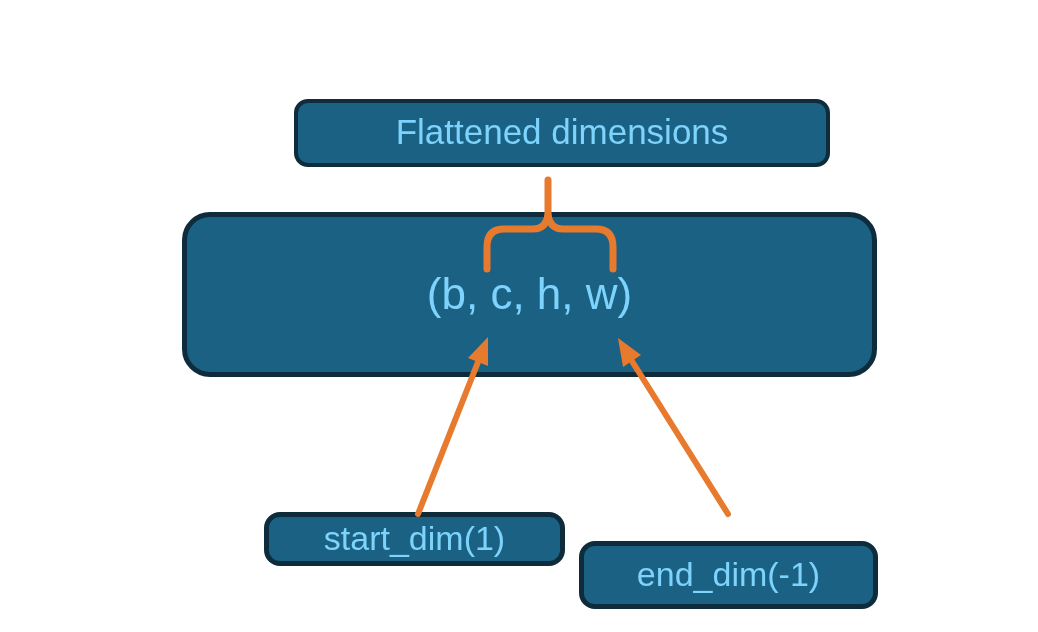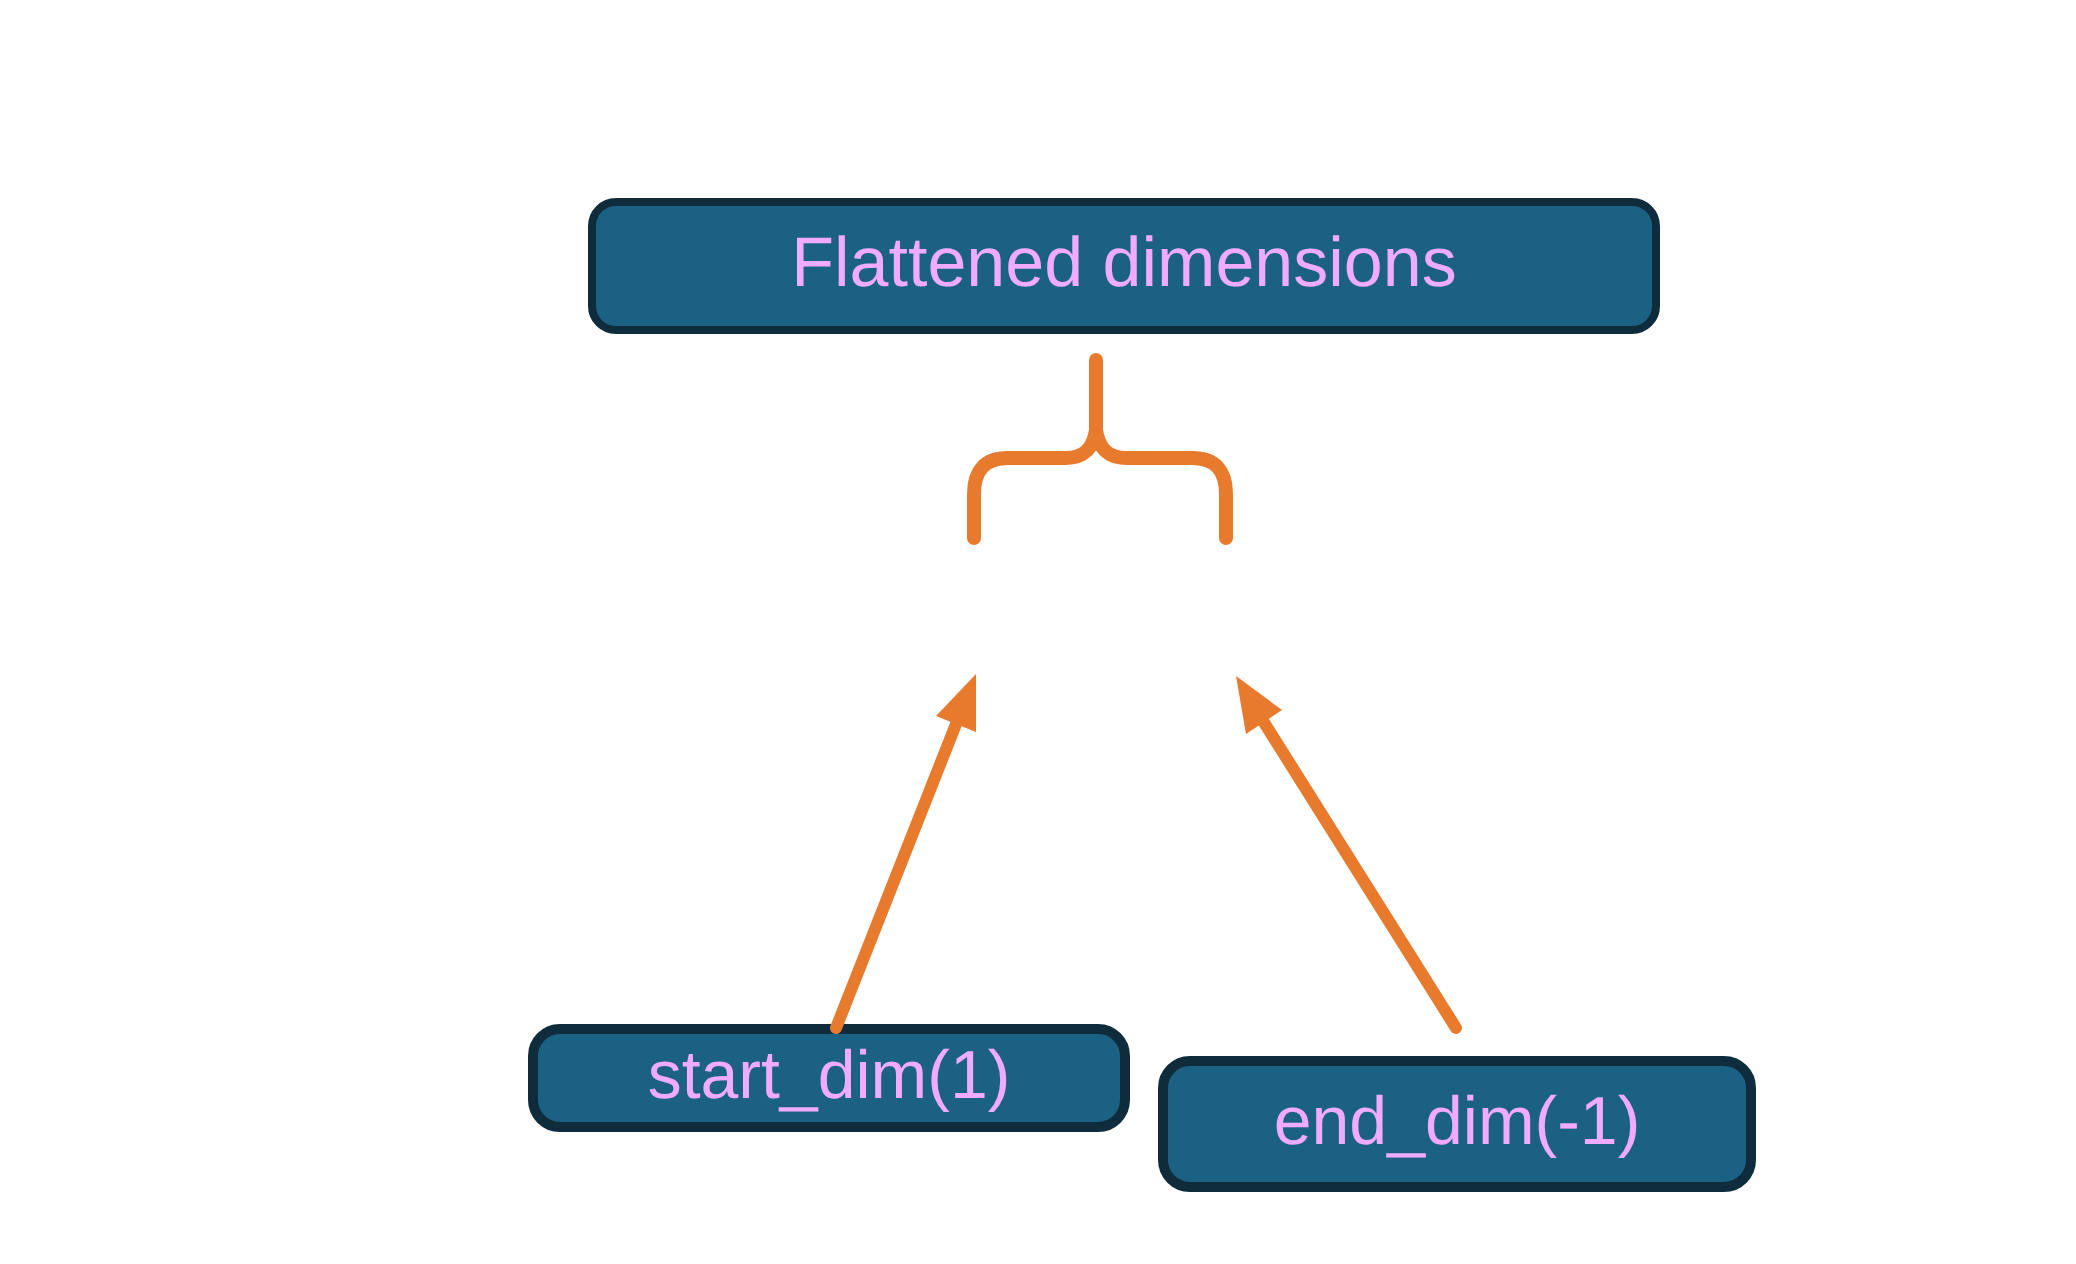--- a/index.html
+++ b/index.html
@@ -16,21 +16,21 @@
     overflow: hidden;
   }
   .node {
     position: absolute;
     box-sizing: border-box;
     background: #1a6183;
     border: 5px solid #0e2c3c;
     display: flex;
     align-items: center;
     justify-content: center;
-    color: #f0abfc;
+    color: #7dd3fc;
   }
   .node-title {
     left: 294px;
     top: 99px;
     width: 536px;
     height: 68px;
     border-width: 4px;
     border-radius: 14px;
     font-size: 35px;
   }
@@ -45,21 +45,21 @@
   .node-start {
     left: 264px;
     top: 512px;
     width: 301px;
     height: 54px;
     border-radius: 16px;
     font-size: 34px;
   }
   .node-end {
     left: 579px;
-    top: 528px;
+    top: 541px;
     width: 299px;
     height: 68px;
     border-radius: 16px;
     font-size: 34px;
   }
   .node .label {
     white-space: nowrap;
     transform: translateY(-1px);
   }
   svg.connector-layer {
@@ -83,20 +83,23 @@
 </style>
 </head>
 <body>
 
 <div class="canvas">
 
   <div class="node node-title">
     <span class="label">Flattened dimensions</span>
   </div>
 
+  <div class="node node-tensor">
+    <span class="label">(b, c, h, w)</span>
+  </div>
 
   <div class="node node-start">
     <span class="label">start_dim(1)</span>
   </div>
 
   <div class="node node-end">
     <span class="label">end_dim(-1)</span>
   </div>
 
   <svg class="connector-layer" viewBox="0 0 1038 632">

